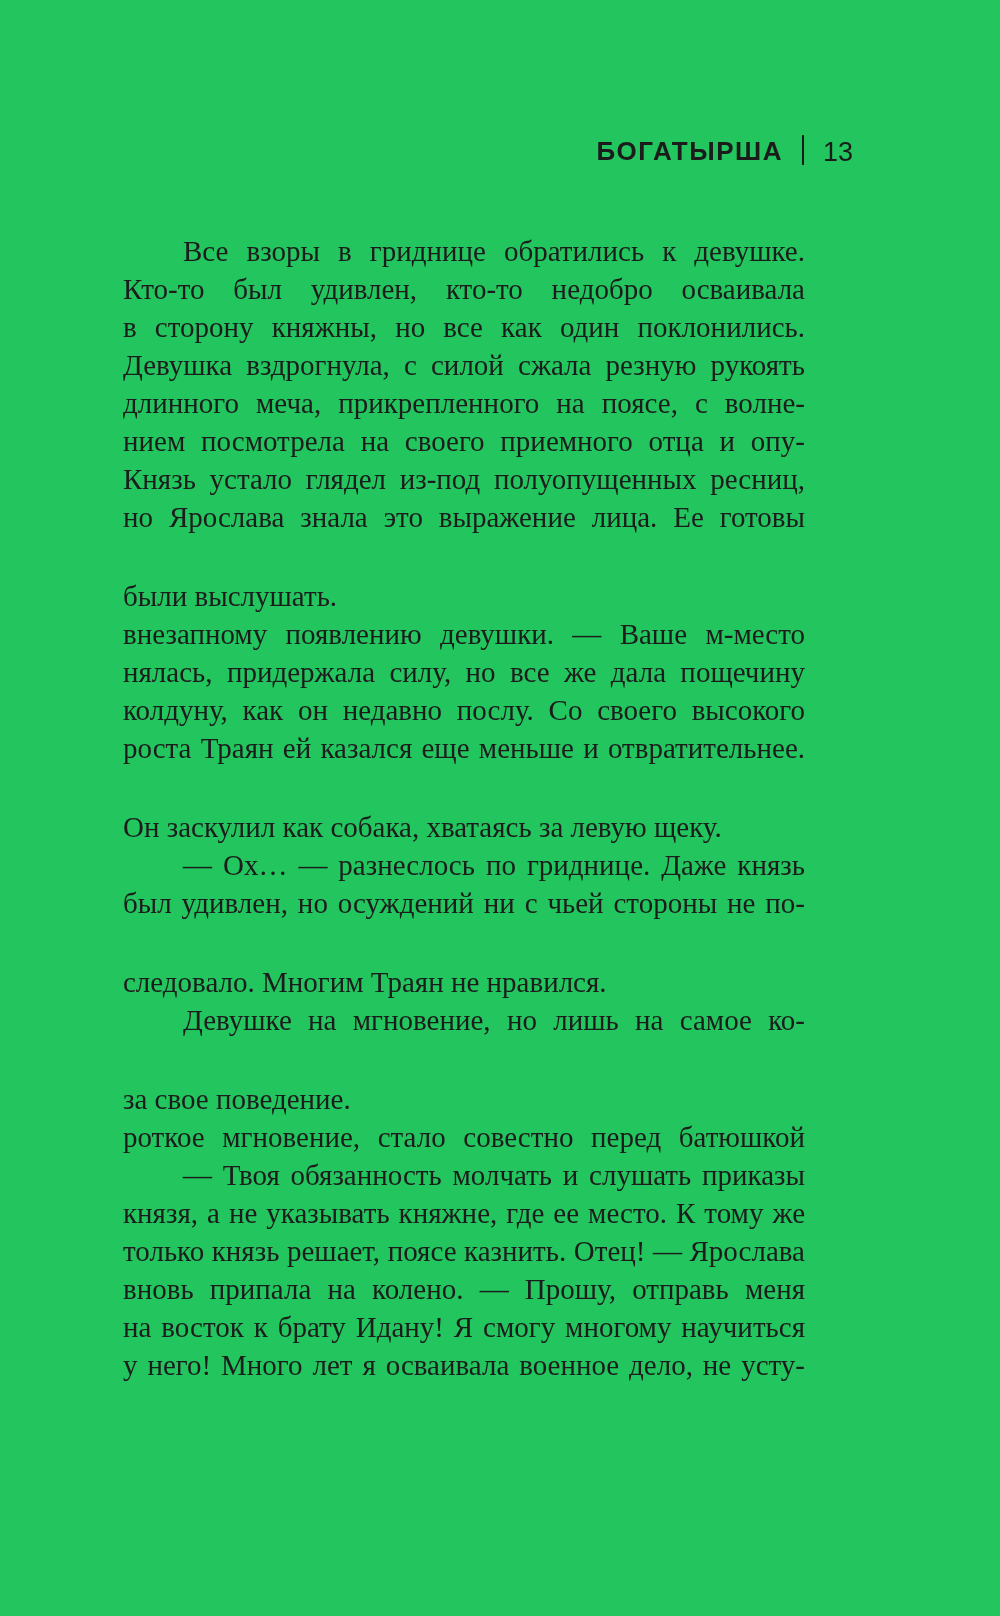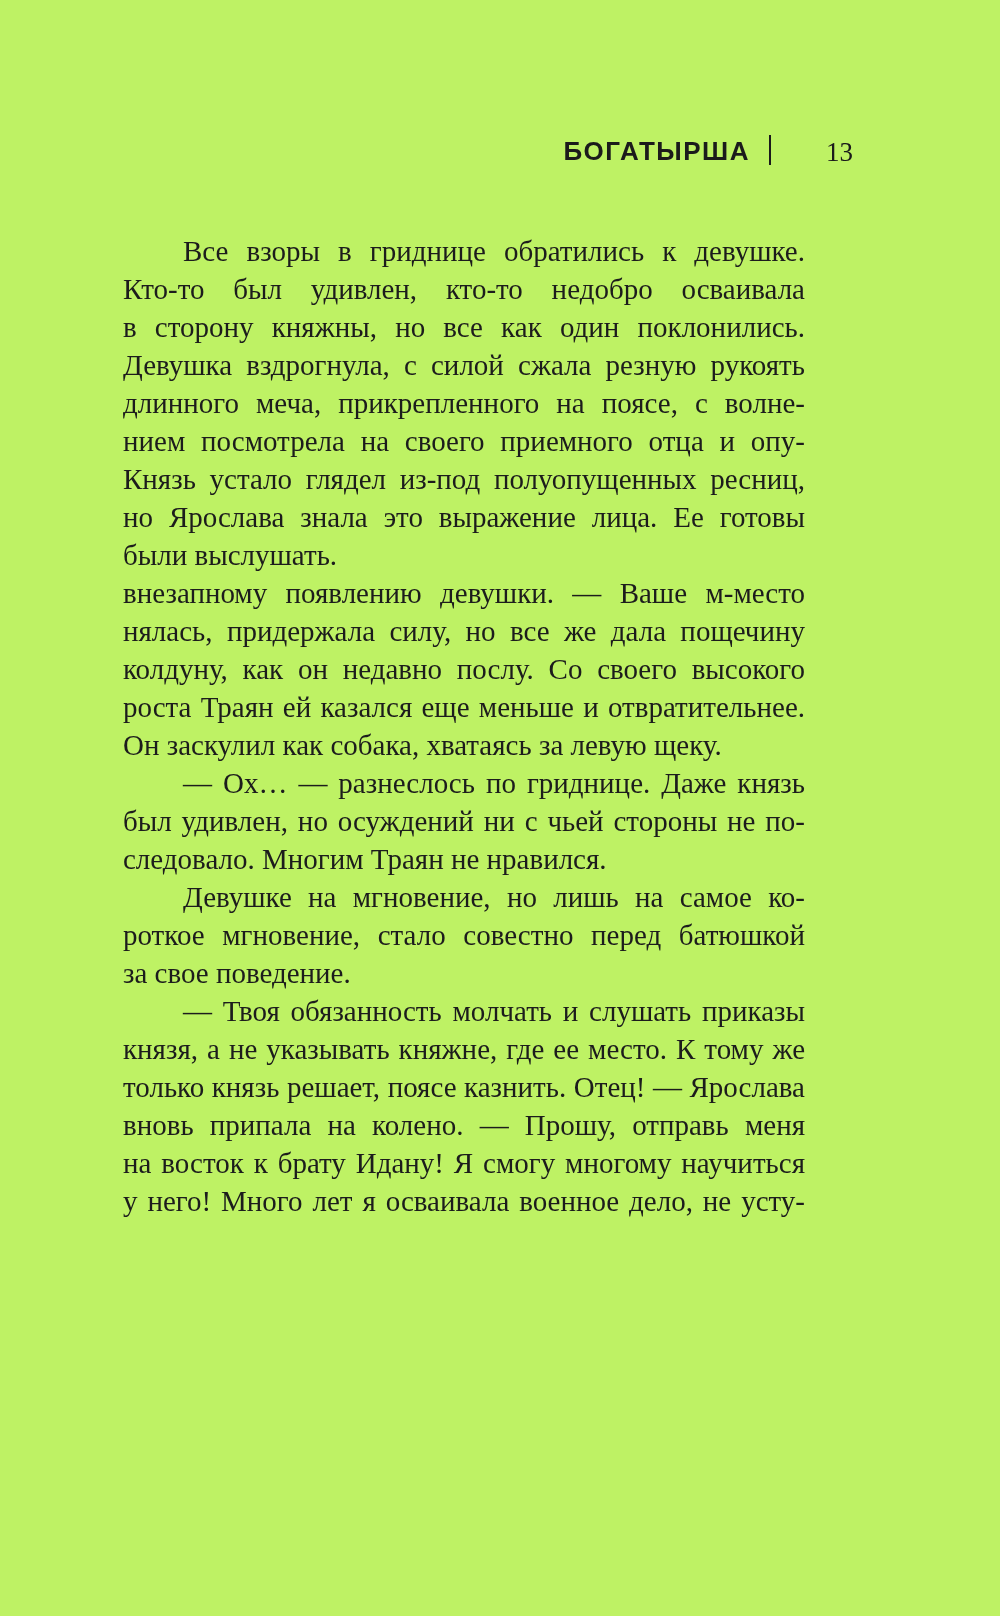--- a/index.html
+++ b/index.html
@@ -4,21 +4,21 @@
 <style>
   html, body {
     margin: 0;
     padding: 0;
     background: #ffffff;
   }
   .page {
     position: relative;
     width: 1000px;
     height: 1616px;
-    background: #bef264;
+    background: #22c55e;
     overflow: hidden;
     font-family: "Liberation Serif", "DejaVu Serif", serif;
     color: #1c1c1c;
   }
   .header {
     position: absolute;
     top: 133px;
     right: 147px;
     display: flex;
     align-items: center;
@@ -32,46 +32,46 @@
     color: #1b1b1b;
     line-height: 1;
     padding-top: 2px;
   }
   .header-divider {
     width: 2px;
     height: 30px;
     background: #1b1b1b;
   }
   .page-number {
-    font-family: Liberation Serif, serif;
+    font-family: Liberation Sans, sans-serif;
     font-size: 27px;
     color: #1b1b1b;
     line-height: 1;
     padding-top: 6px;
-    margin-left: 36px;
   }
   .text-block {
     position: absolute;
     left: 123px;
     top: 232px;
     width: 682px;
   }
   .line {
     font-size: 29px;
     line-height: 38px;
     text-align: justify;
     text-align-last: justify;
     white-space: normal;
     color: #1c1c1c;
   }
   .line.indent {
     text-indent: 60px;
   }
   .line.last {
     text-align-last: left;
+    margin-top: 41px;
   }
   .para {
     margin: 0;
     padding: 0;
   }
 </style>
 </head>
 <body>
 
 <div class="page">
@@ -103,22 +103,22 @@
         <div class="line">роста Траян ей казался еще меньше и отвратительнее.</div>
         <div class="line last">Он заскулил как собака, хватаясь за левую щеку.</div>
       </div>
       <div class="para">
         <div class="line indent">— Ох… — разнеслось по гриднице. Даже князь</div>
         <div class="line">был удивлен, но осуждений ни с чьей стороны не по-</div>
         <div class="line last">следовало. Многим Траян не нравился.</div>
       </div>
       <div class="para">
         <div class="line indent">Девушке на мгновение, но лишь на самое ко-</div>
+        <div class="line last">за свое поведение.</div>
         <div class="line">роткое мгновение, стало совестно перед батюшкой</div>
-        <div class="line last">за свое поведение.</div>
       </div>
       <div class="para">
         <div class="line indent">— Твоя обязанность молчать и слушать приказы</div>
         <div class="line">князя, а не указывать княжне, где ее место. К тому же</div>
         <div class="line">только князь решает, поясе казнить. Отец! — Ярослава</div>
         <div class="line">вновь припала на колено. — Прошу, отправь меня</div>
         <div class="line">на восток к брату Идану! Я смогу многому научиться</div>
         <div class="line">у него! Много лет я осваивала военное дело, не усту-</div>
       </div>
     </main>

